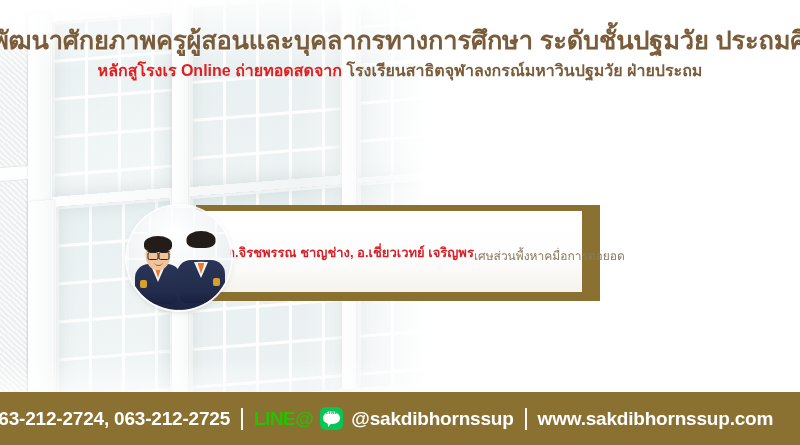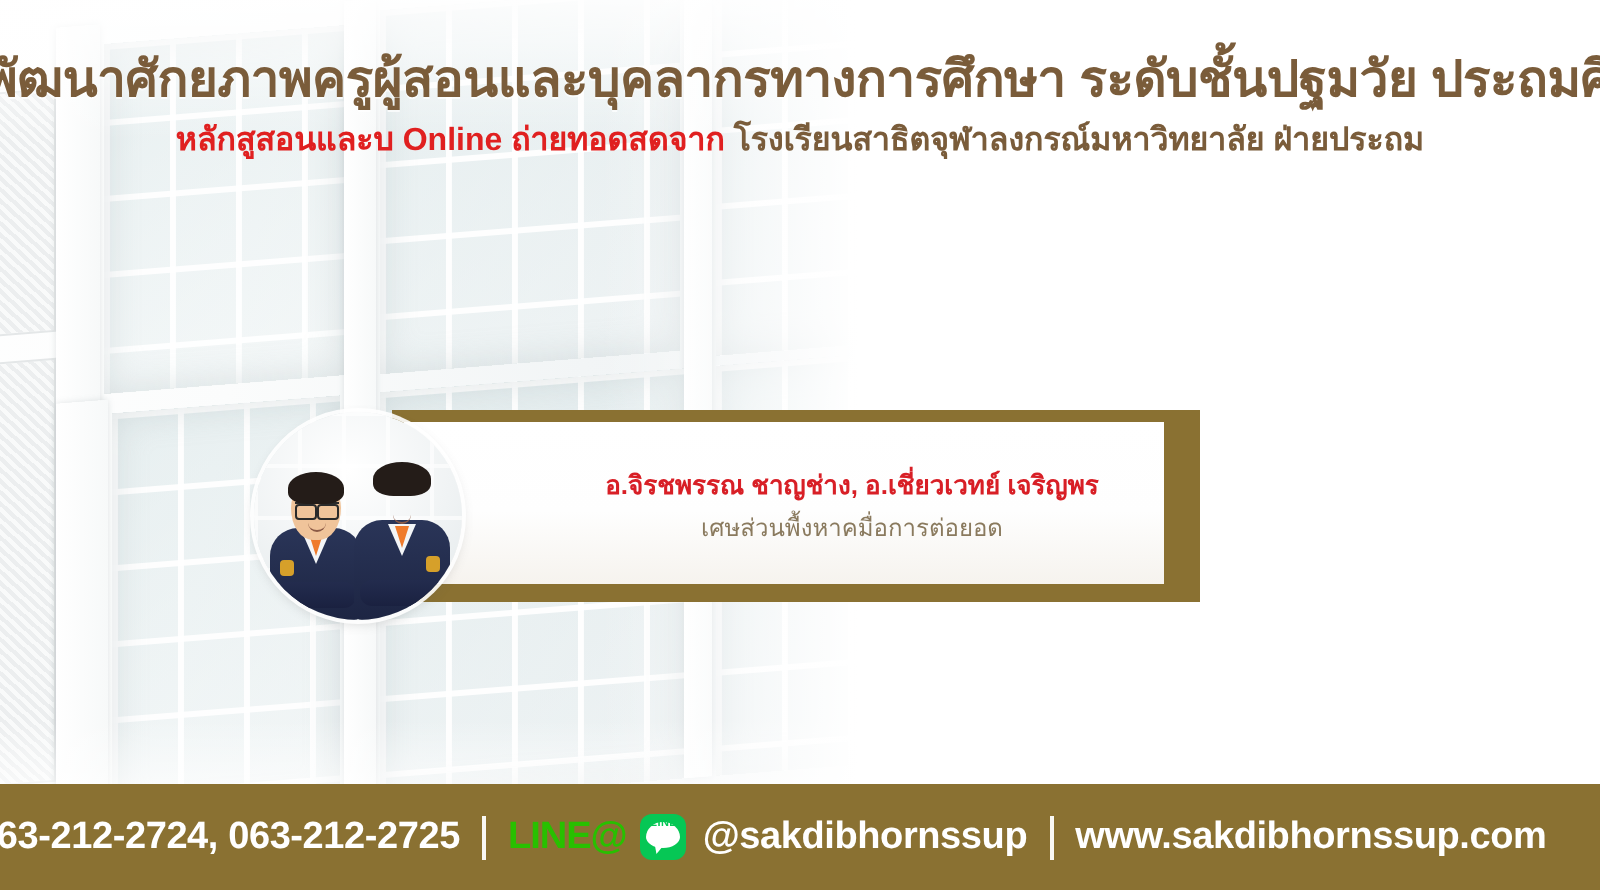--- a/index.html
+++ b/index.html
@@ -123,21 +123,21 @@
     position: absolute;
     left: 6px; top: 6px;
     right: 18px; bottom: 9px;
     background: linear-gradient(180deg,#ffffff 0%, #fefefe 55%, #f6f3ee 100%);
   }
   .card-text {
     position: absolute;
     left: 196px; top: 205px;
     width: 404px; height: 96px;
     display: flex;
-    flex-direction: column;
+    flex-direction: row;
     align-items: center;
     justify-content: center;
     padding-left: 56px;
     box-sizing: border-box;
     z-index: 8;
     pointer-events: none;
   }
   .speaker-names {
     font-size: 13px;
     font-weight: 700;
@@ -342,22 +342,22 @@
       <div class="win-grid" style="left:388px;top:205px; width:130px; height:205px;"></div>
     </div>
     <div class="bg-fade-top"></div>
     <div class="bg-fade-bottom"></div>
     <div class="bg-fade-right"></div>
   </div>
 
   <div class="headline-wrap">
     <div class="headline-1">พัฒนาศักยภาพครูผู้สอนและบุคลากรทางการศึกษา ระดับชั้นปฐมวัย ประถมศึกษาและมัธยมศึกษา</div>
     <div class="headline-2">
-      <span class="hl2-red">หลักสูสอนและบ Online ถ่ายทอดสดจาก</span>
-      <span class="hl2-brown">โรงเรียนสาธิตจุฬาลงกรณ์มหาวิทยาลัย ฝ่ายประถม</span>
+      <span class="hl2-red">หลักสูโรงเร Online ถ่ายทอดสดจาก</span>
+      <span class="hl2-brown">โรงเรียนสาธิตจุฬาลงกรณ์มหาวินปฐมวัย ฝ่ายประถม</span>
     </div>
   </div>
 
   <div class="card-frame">
     <div class="card-inner"></div>
   </div>
   <div class="card-text">
     <div class="speaker-names">อ.จิรชพรรณ ชาญช่าง, อ.เชี่ยวเวทย์ เจริญพร</div>
     <div class="speaker-topic">เศษส่วนพื้งหาคมื่อการต่อยอด</div>
   </div>

